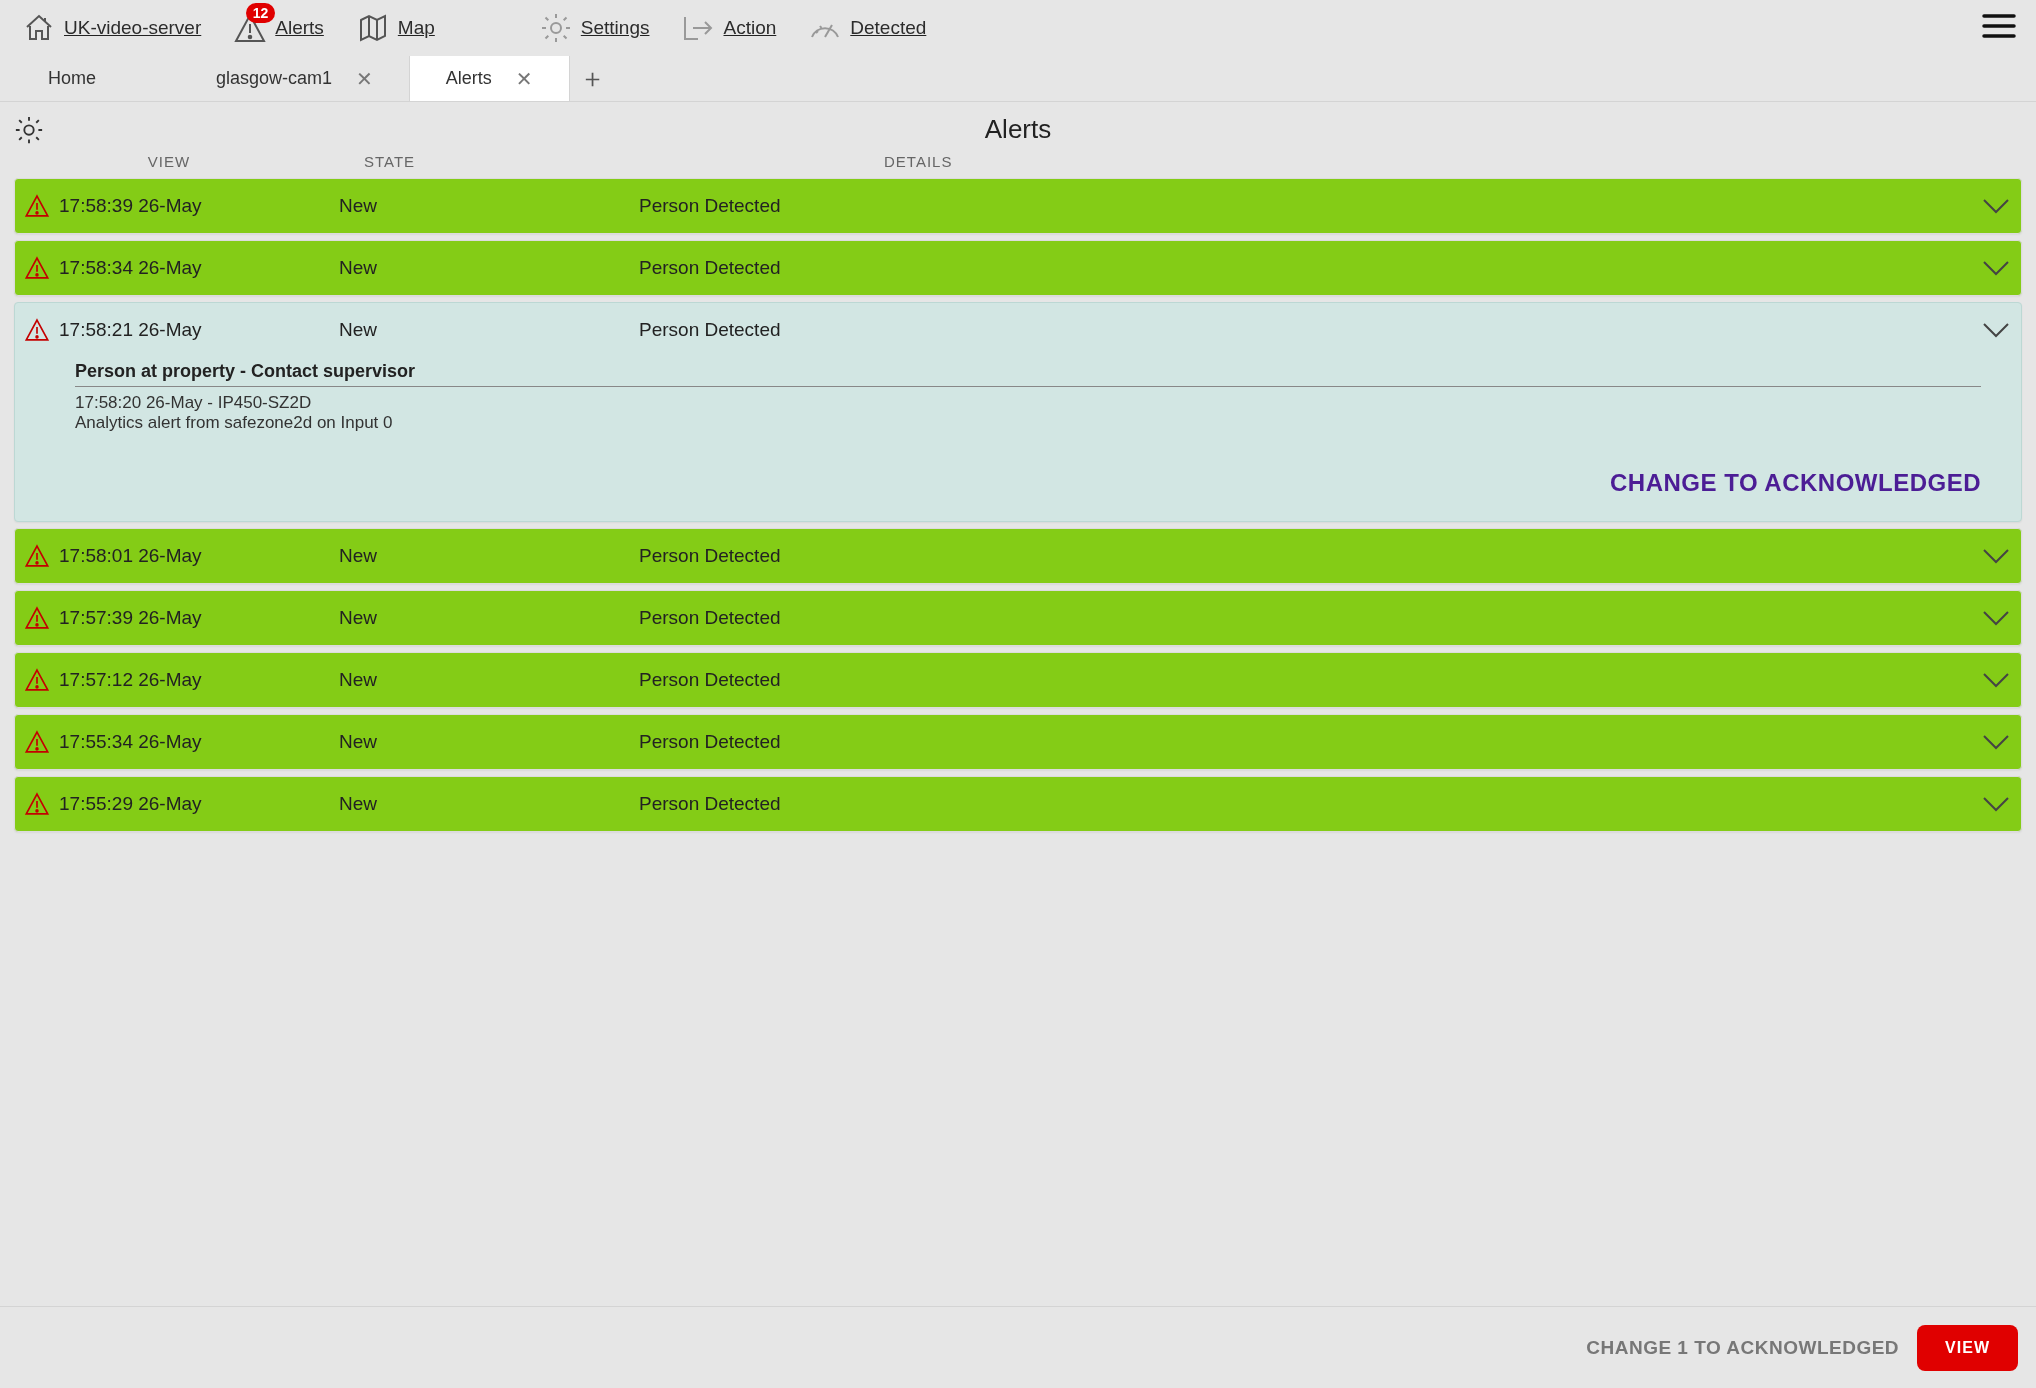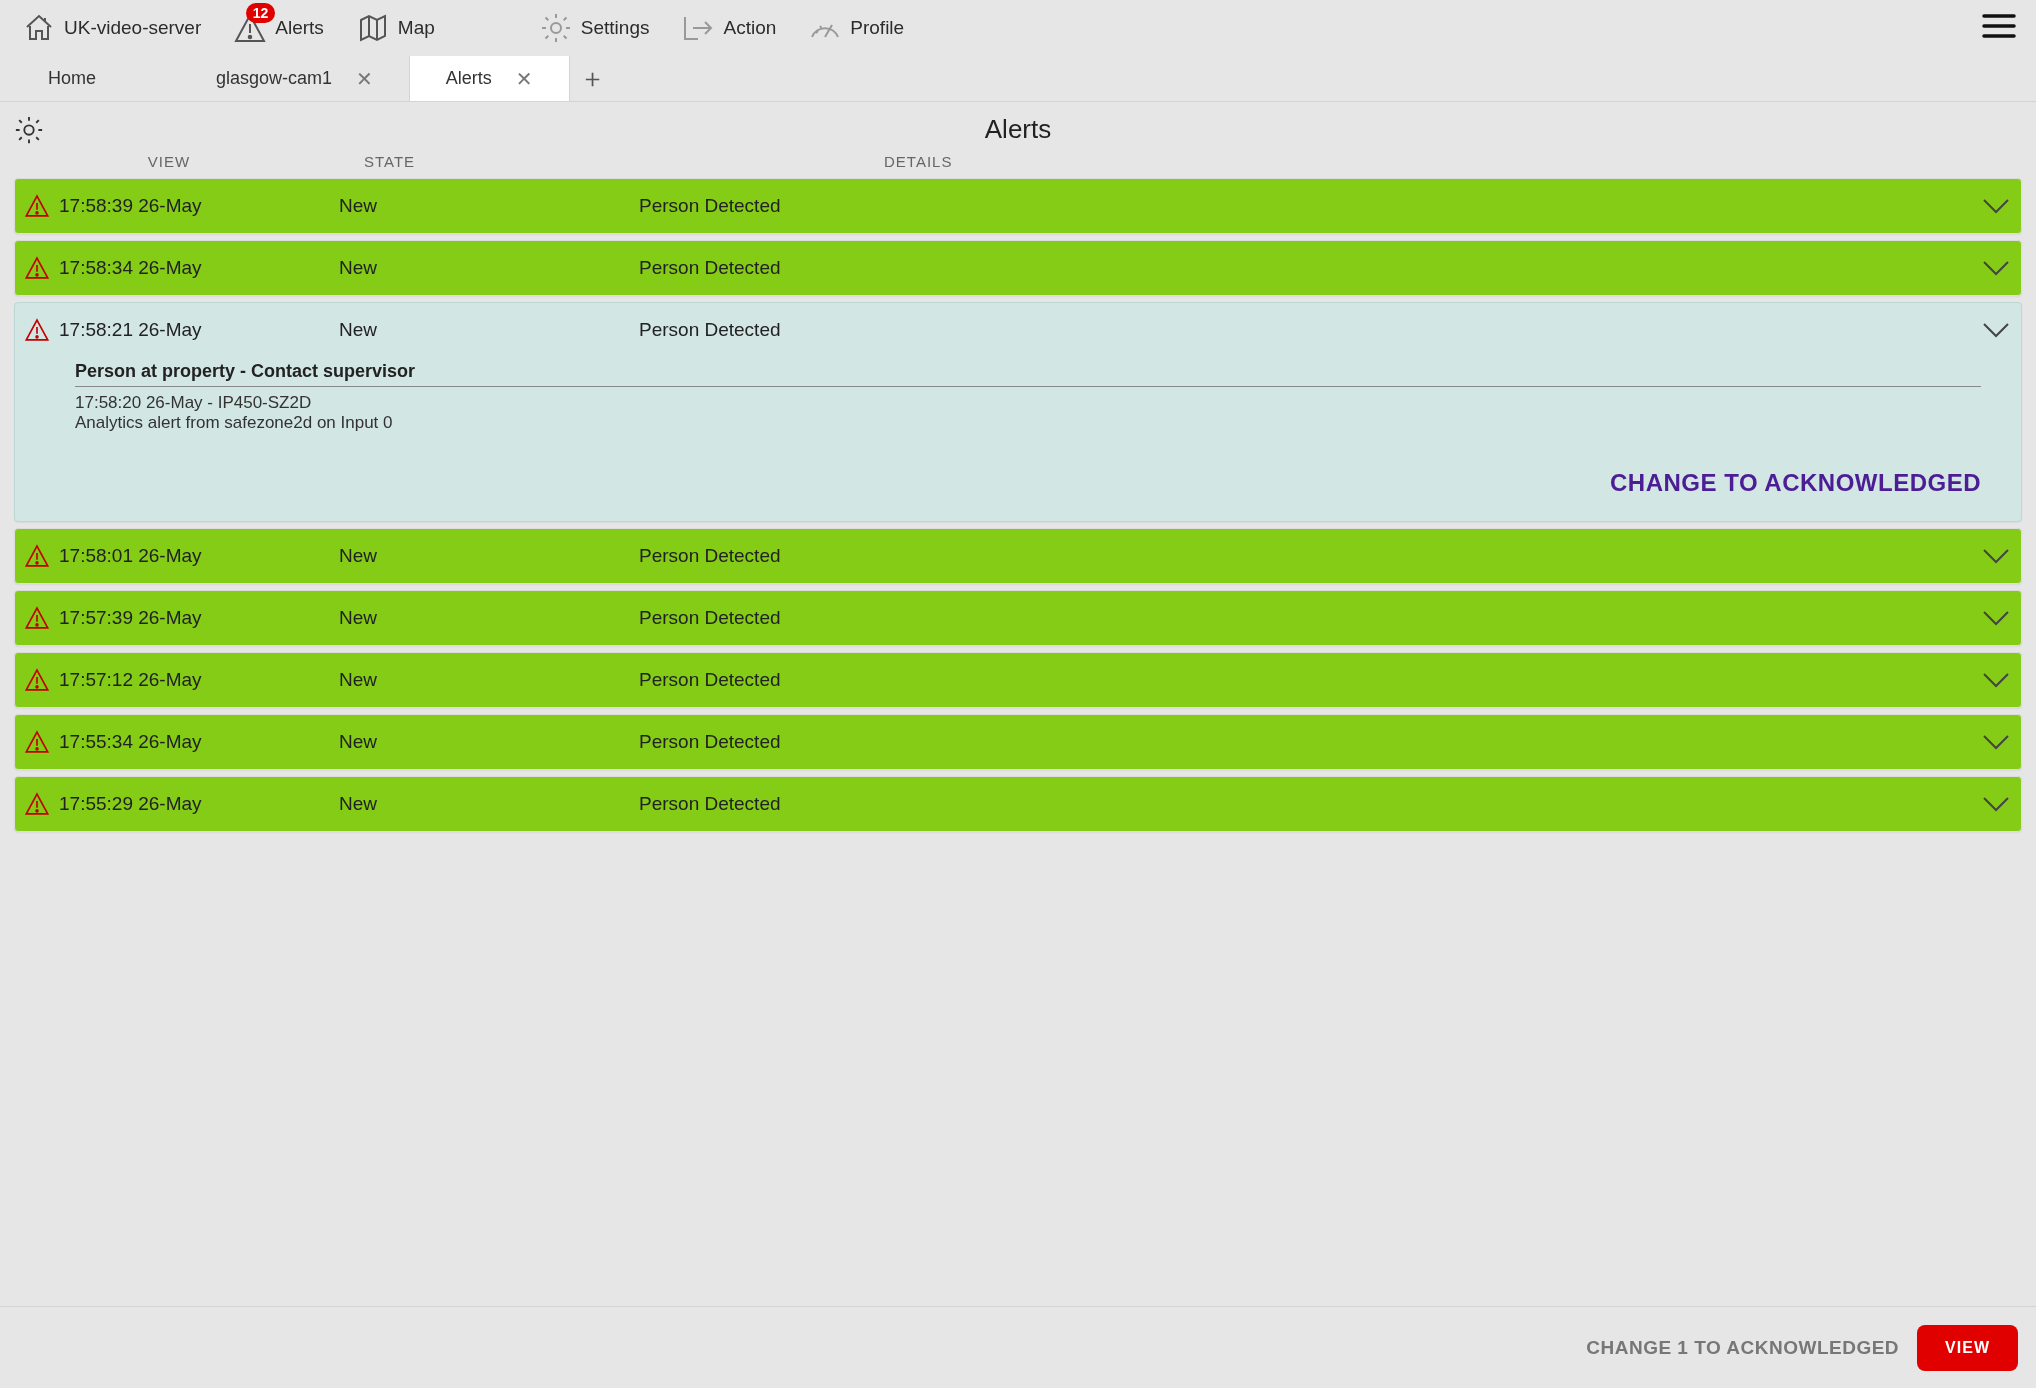--- a/index.html
+++ b/index.html
@@ -7,20 +7,21 @@
   body { background: #e6e6e6; }
 
   
   .topbar {
     height: 56px;
     background: #e6e6e6;
     display: flex;
     align-items: center;
     padding: 0 10px;
     gap: 8px;
+    text-decoration: underline;
   }
   .nav-item {
     display: flex;
     align-items: center;
     gap: 8px;
     padding: 6px 12px;
     cursor: pointer;
     color: #2c2c2c;
     font-size: 19px;
     position: relative;
@@ -249,21 +250,21 @@
 
   <div class="nav-item">
     <span class="icon-slot">
       <svg width="34" height="30" viewBox="0 0 34 30" fill="none" stroke="#999" stroke-width="2">
         <path d="M4 24 A14 14 0 0 1 30 24"></path>
         <line x1="17" y1="24" x2="24" y2="12"></line>
         <line x1="8" y1="20" x2="10" y2="18"></line>
         <line x1="12" y1="13" x2="13.5" y2="15"></line>
       </svg>
     </span>
-    <span>Profile</span>
+    <span>Detected</span>
   </div>
 
   <div class="hamburger">
     <svg width="34" height="28" viewBox="0 0 34 28" stroke="#111" stroke-width="3.5" stroke-linecap="round">
       <line x1="2" y1="4" x2="32" y2="4"></line>
       <line x1="2" y1="14" x2="32" y2="14"></line>
       <line x1="2" y1="24" x2="32" y2="24"></line>
     </svg>
   </div>
 </div>

